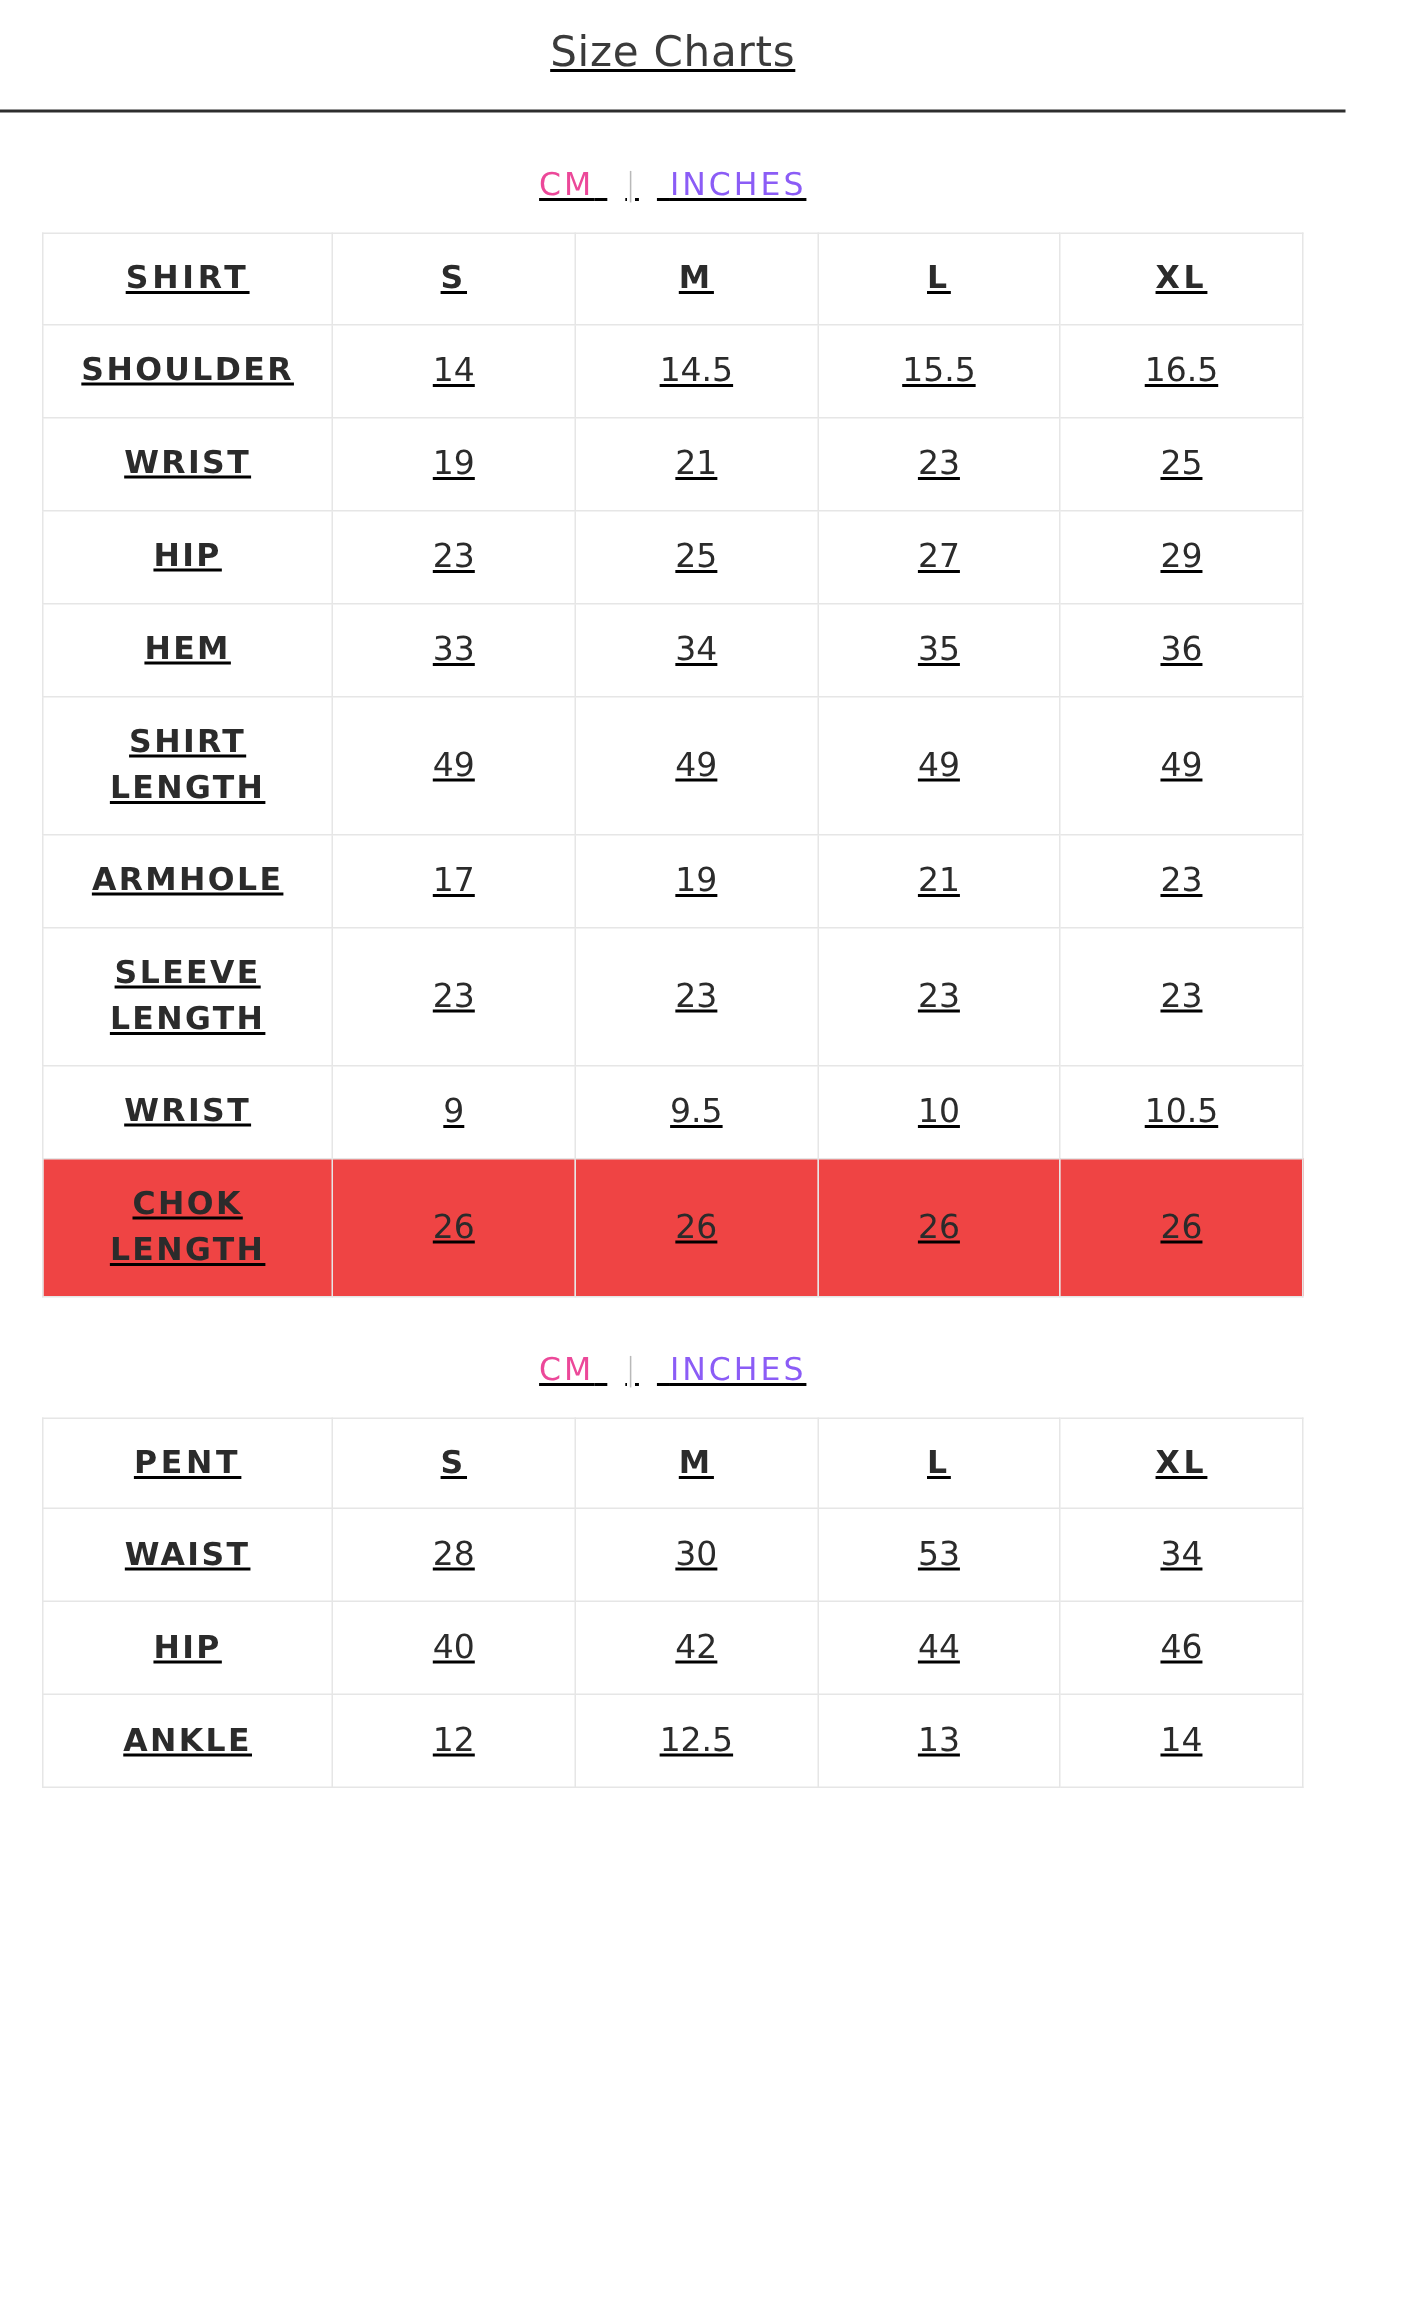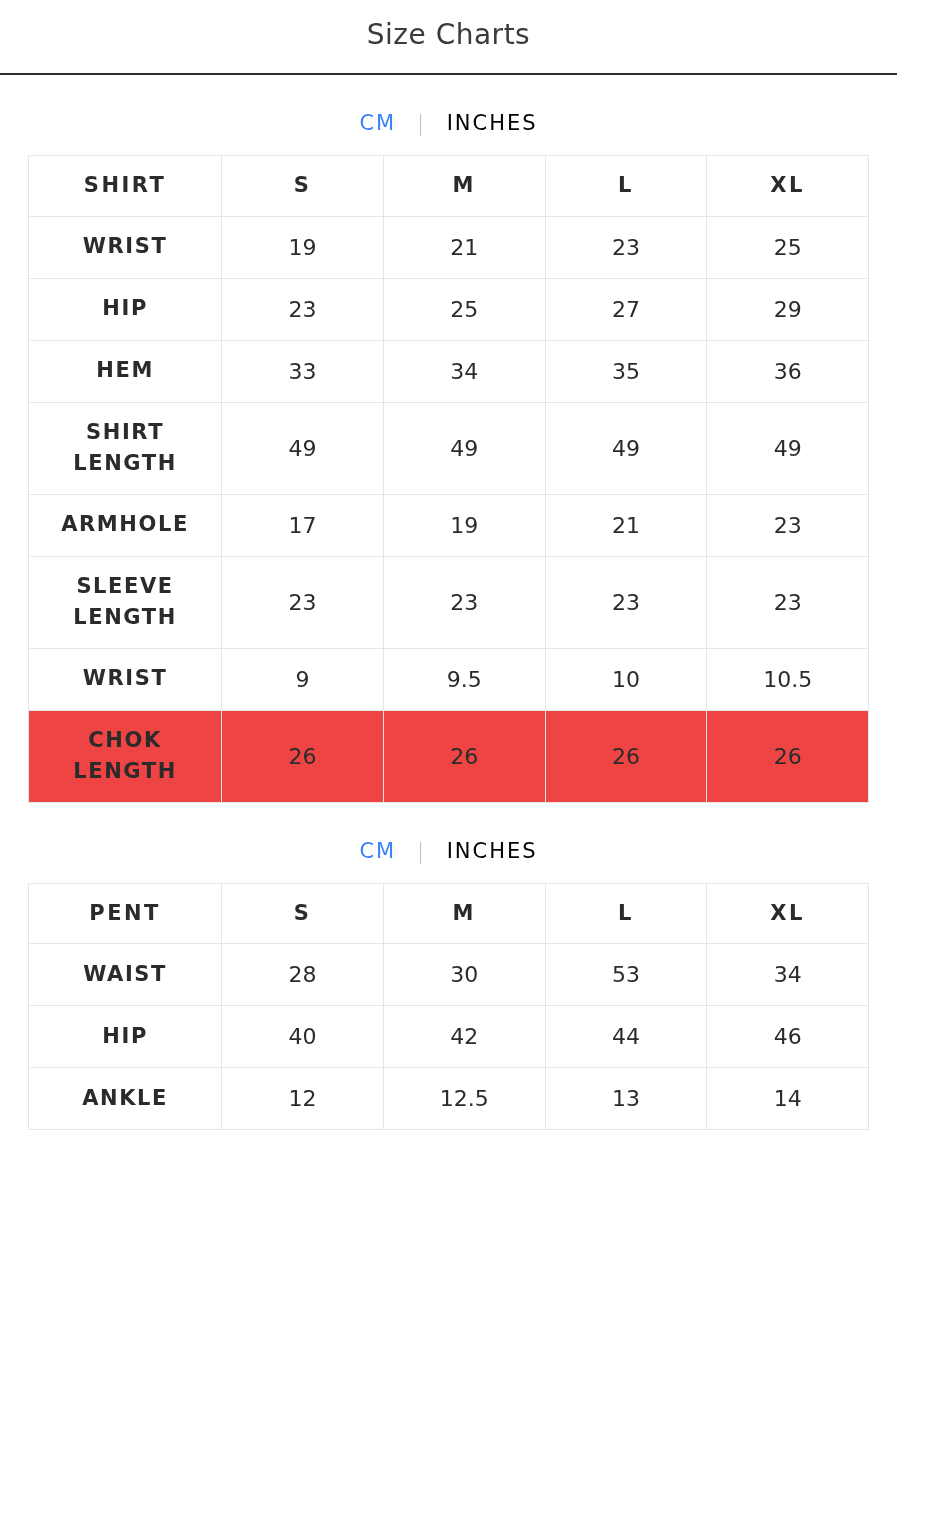--- a/index.html
+++ b/index.html
@@ -9,20 +9,21 @@
     background: #ffffff;
     font-family: "DejaVu Sans", sans-serif;
   }
   body {
     width: 935px;
     min-height: 1534px;
   }
   .page {
     width: 897px;
     padding: 0;
+    text-decoration: underline;
   }
   .page-title {
     text-align: center;
     font-size: 28px;
     font-weight: 400;
     color: #3b3b3b;
     letter-spacing: 0.5px;
     padding: 18px 0 22px 0;
     margin: 0;
   }
@@ -32,30 +33,30 @@
     margin: 0;
     width: 100%;
   }
   .unit-toggle {
     text-align: center;
     padding: 36px 0 20px 0;
     font-size: 21px;
     letter-spacing: 2px;
   }
   .unit-cm {
-    color: #3b82f6;
+    color: #ec4899;
     font-weight: 400;
   }
   .unit-sep {
     color: #b9b9b9;
     margin: 0 12px;
     font-weight: 300;
   }
   .unit-in {
-    color: #000000;
+    color: #8b5cf6;
     font-weight: 400;
   }
   .table-wrap {
     padding: 0 28px;
   }
   table.size-table {
     width: 100%;
     border-collapse: collapse;
     table-layout: fixed;
   }
@@ -104,20 +105,27 @@
     <table class="size-table">
       <tbody>
         <tr class="header-row">
           <td class="rowhead">SHIRT</td>
           <td>S</td>
           <td>M</td>
           <td>L</td>
           <td>XL</td>
         </tr>
         <tr>
+          <td class="rowhead">SHOULDER</td>
+          <td>14</td>
+          <td>14.5</td>
+          <td>15.5</td>
+          <td>16.5</td>
+        </tr>
+        <tr>
           <td class="rowhead">WRIST</td>
           <td>19</td>
           <td>21</td>
           <td>23</td>
           <td>25</td>
         </tr>
         <tr>
           <td class="rowhead">HIP</td>
           <td>23</td>
           <td>25</td>

